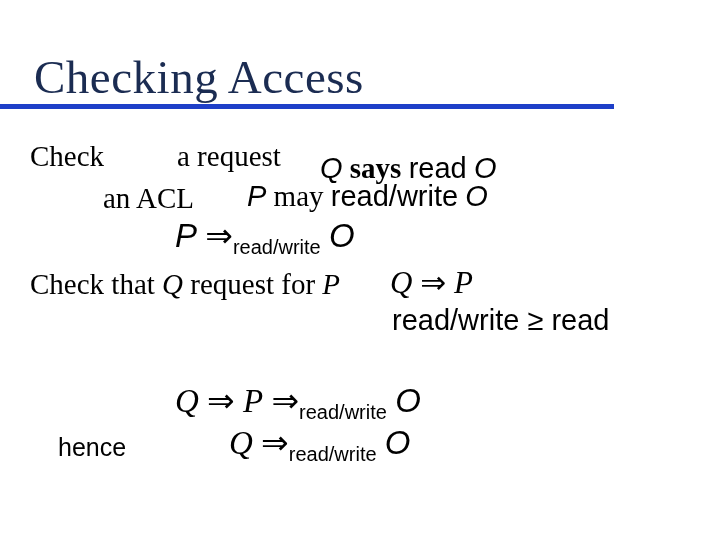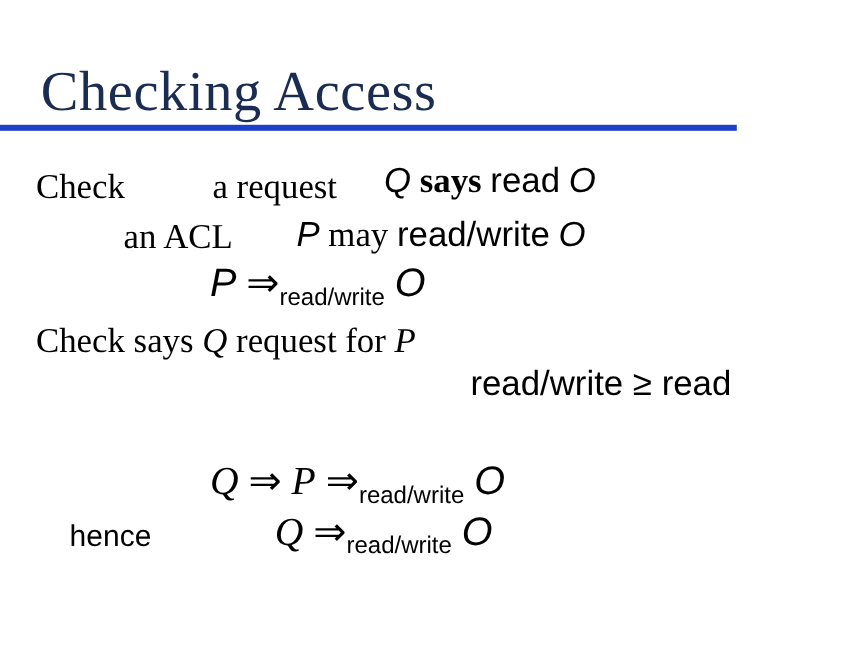--- a/index.html
+++ b/index.html
@@ -24,28 +24,29 @@
 </head>
 <body>
 
 <div class="slide">
 
   <div class="abs title" style="left:34px; top:50px;">Checking Access</div>
   <div class="abs rule" style="left:0; top:104px; width:640px; height:5px;"></div>
 
   <div class="abs body-text serif" style="left:30px; top:141px;">Check</div>
   <div class="abs body-text serif" style="left:177px; top:141px;">a request</div>
-  <div class="abs body-text" style="left:320px; top:136px;"><span class="sans it">Q</span> <span class="serif bold">says</span> <span class="sans">read</span> <span class="sans it">O</span></div>
+  <div class="abs body-text" style="left:320px; top:153px;"><span class="sans it">Q</span> <span class="serif bold">says</span> <span class="sans">read</span> <span class="sans it">O</span></div>
 
   <div class="abs body-text serif" style="left:103px; top:183px;">an ACL</div>
   <div class="abs body-text" style="left:247px; top:181px;"><span class="sans it">P</span> <span class="serif">may</span> <span class="sans">read/write</span> <span class="sans it">O</span></div>
 
   <div class="abs fm" style="left:175px; top:219px;"><span class="sans it">P</span> <span class="sans">⇒</span><span class="sans sub">read/write</span> <span class="sans it">O</span></div>
 
-  <div class="abs body-text serif" style="left:30px; top:269px;"><span>Check says</span> <span class="it">Q</span> <span>request for</span> <span class="it">P</span></div>
+  <div class="abs body-text serif" style="left:30px; top:269px;"><span>Check that</span> <span class="it">Q</span> <span>request for</span> <span class="it">P</span></div>
+  <div class="abs fm-mid" style="left:390px; top:267px;"><span class="serif it">Q</span> <span class="sans">⇒</span> <span class="serif it">P</span></div>
 
   <div class="abs body-text sans" style="left:392px; top:305px;"><span>read/write</span> <span>≥</span> <span>read</span></div>
 
   <div class="abs fm" style="left:175px; top:384px;"><span class="serif it">Q</span> <span class="sans">⇒</span> <span class="serif it">P</span> <span class="sans">⇒</span><span class="sans sub">read/write</span> <span class="sans it">O</span></div>
 
   <div class="abs sans" style="left:58px; top:433px; font-size:25px;">hence</div>
   <div class="abs fm" style="left:229px; top:426px;"><span class="serif it">Q</span> <span class="sans">⇒</span><span class="sans sub">read/write</span> <span class="sans it">O</span></div>
 
   <div class="abs pagenum serif" style="left:692px; top:511px;">24</div>
 

